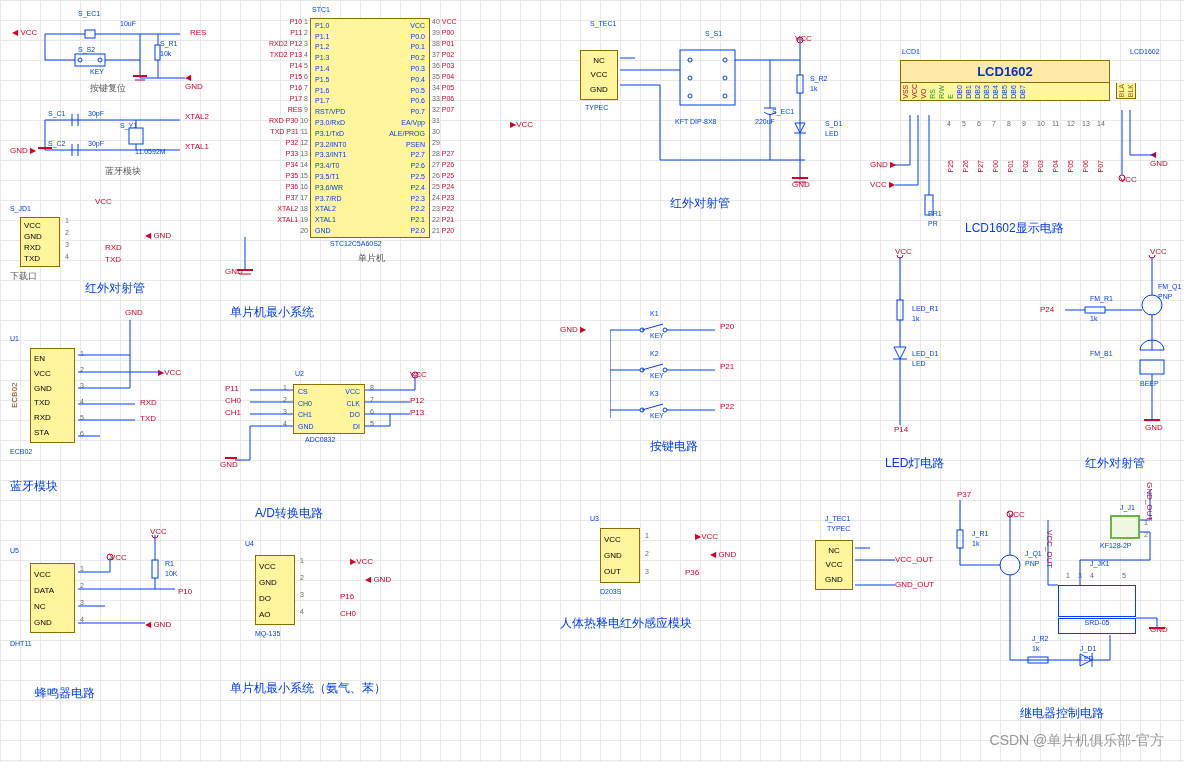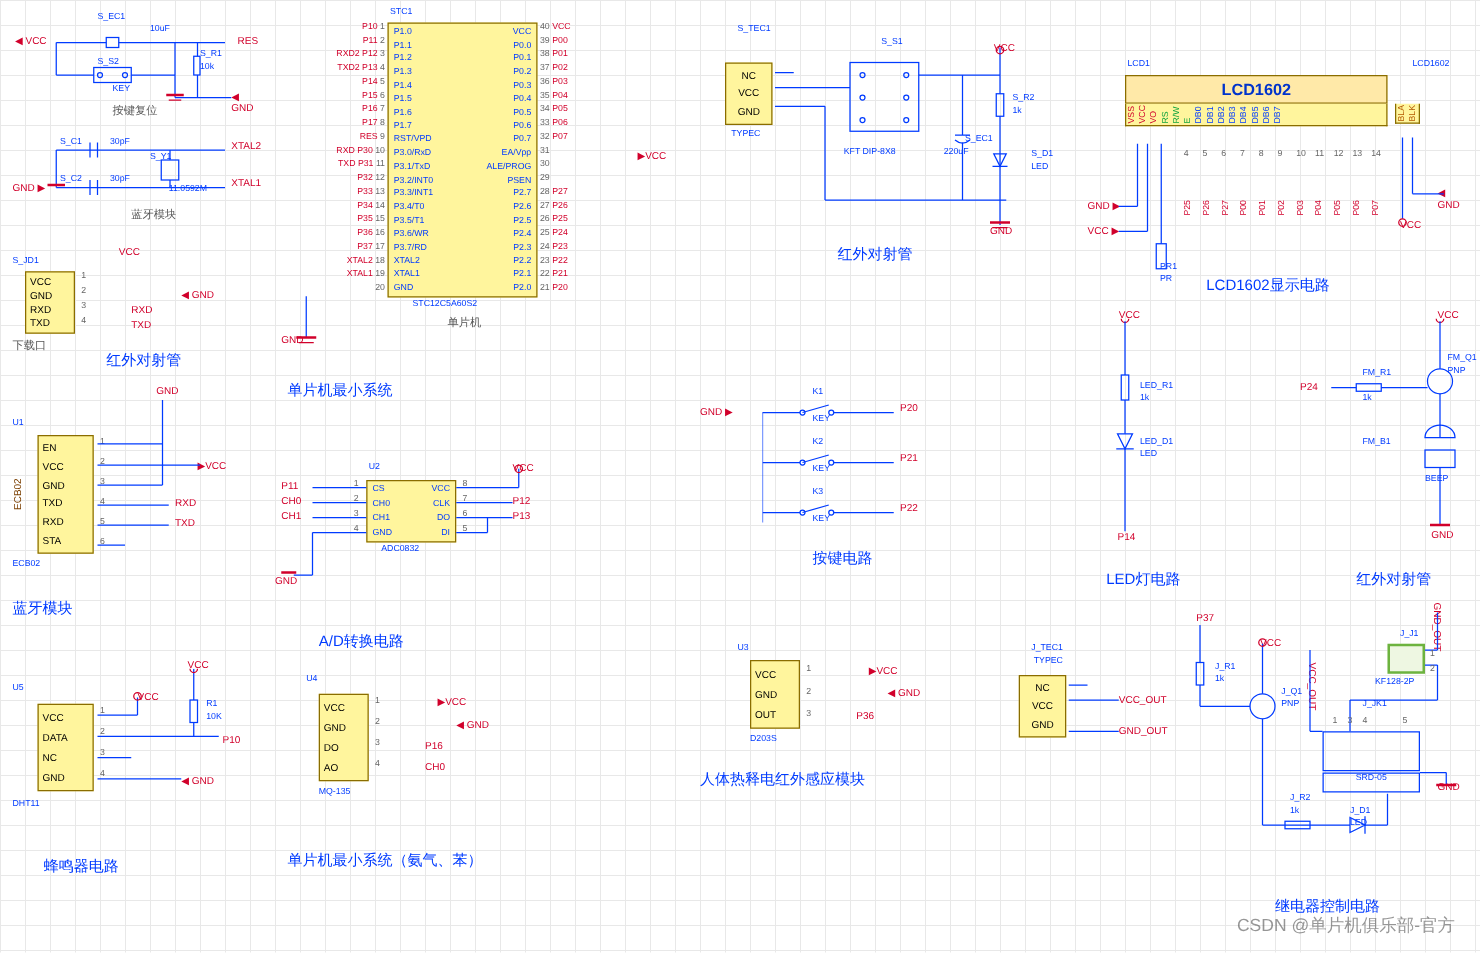--- a/index.html
+++ b/index.html
@@ -673,21 +673,21 @@
   <div style="position:absolute;left:258px;top:95px;width:78px;height:32px;border:1px solid #003bff"></div>
   <div style="position:absolute;left:258px;top:128px;width:78px;height:16px;border:1px solid #003bff;font-size:7px;text-align:center;color:#003bff">SRD-05</div>
   <span class="pin brown" style="position:absolute;left:232px;top:145px">J_R2</span>
   <span class="pin brown" style="position:absolute;left:232px;top:155px">1k</span>
   <span class="pin brown" style="position:absolute;left:280px;top:155px">J_D1</span>
   <span class="pin brown" style="position:absolute;left:280px;top:165px">LED</span>
   <span class="red netlabel" style="position:absolute;left:350px;top:135px">GND</span>
   <div class="connlime" style="position:absolute;left:310px;top:25px;width:30px;height:24px;"></div>
   <span class="pin" style="position:absolute;left:320px;top:14px">J_J1</span>
   <span class="pin brown" style="position:absolute;left:300px;top:52px">KF128-2P</span>
-  <span class="title" style="position:absolute;left:220px;top:227px">继电器控制电路</span>
+  <span class="title" style="position:absolute;left:220px;top:215px">继电器控制电路</span>
   <svg width="380" height="240">
     <line x1="55" y1="70" x2="95" y2="70" stroke="#003bff"></line>
       <line x1="55" y1="95" x2="95" y2="95" stroke="#003bff"></line>
     <line x1="55" y1="58" x2="70" y2="58" stroke="#003bff"></line>
     <line x1="160" y1="10" x2="160" y2="40" stroke="#003bff"></line>
     <rect x="157" y="40" width="6" height="18" fill="none" stroke="#003bff"></rect>
     <line x1="160" y1="58" x2="160" y2="75" stroke="#003bff"></line>
     <line x1="160" y1="75" x2="200" y2="75" stroke="#003bff"></line>
     <circle cx="210" cy="75" r="10" fill="none" stroke="#003bff"></circle>
     <line x1="210" y1="25" x2="210" y2="65" stroke="#003bff"></line>

